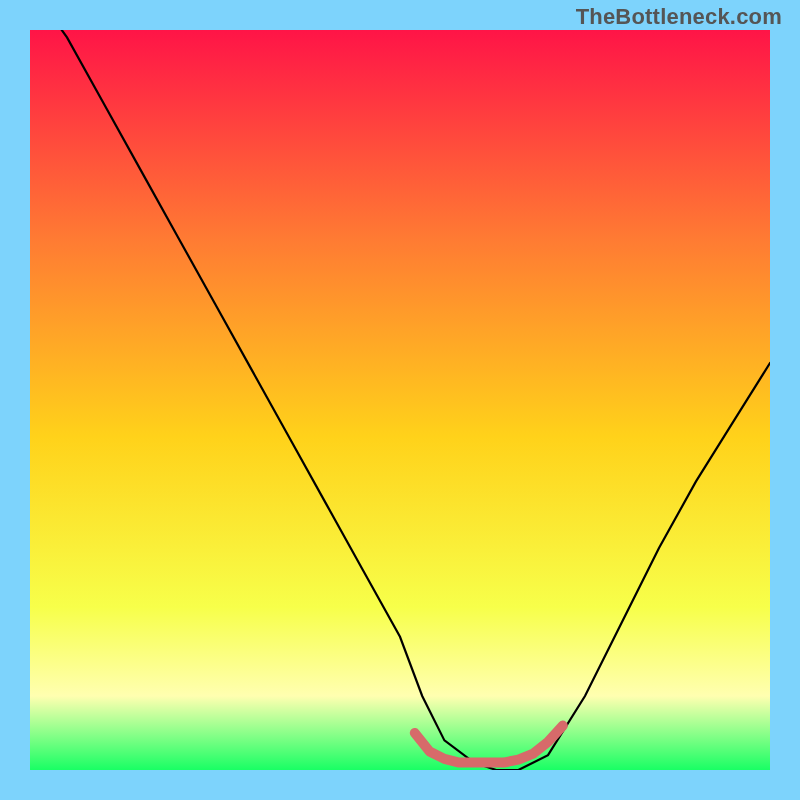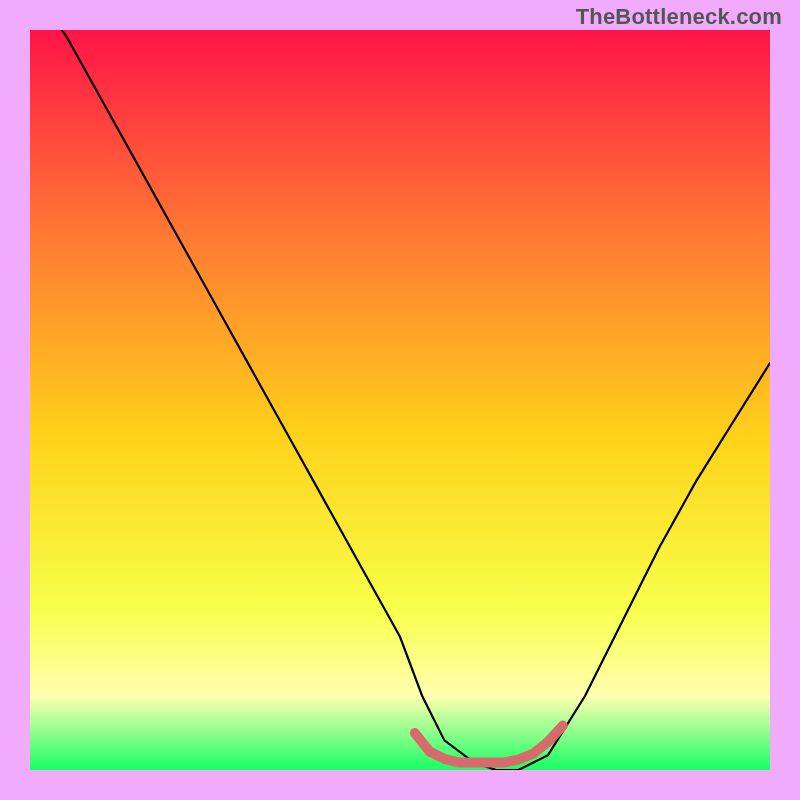--- a/index.html
+++ b/index.html
@@ -8,21 +8,21 @@
     width: 800px;
     height: 800px;
     background: #000;
     overflow: hidden;
     font-family: Arial, Helvetica, sans-serif;
   }
   .container {
     position: relative;
     width: 800px;
     height: 800px;
-    background: #f0abfc;
+    background: #7dd3fc;
   }
   .watermark {
     position: absolute;
     top: 4px;
     right: 18px;
     font-size: 22px;
     font-weight: 600;
     color: #555;
     letter-spacing: 0.2px;
     z-index: 3;

